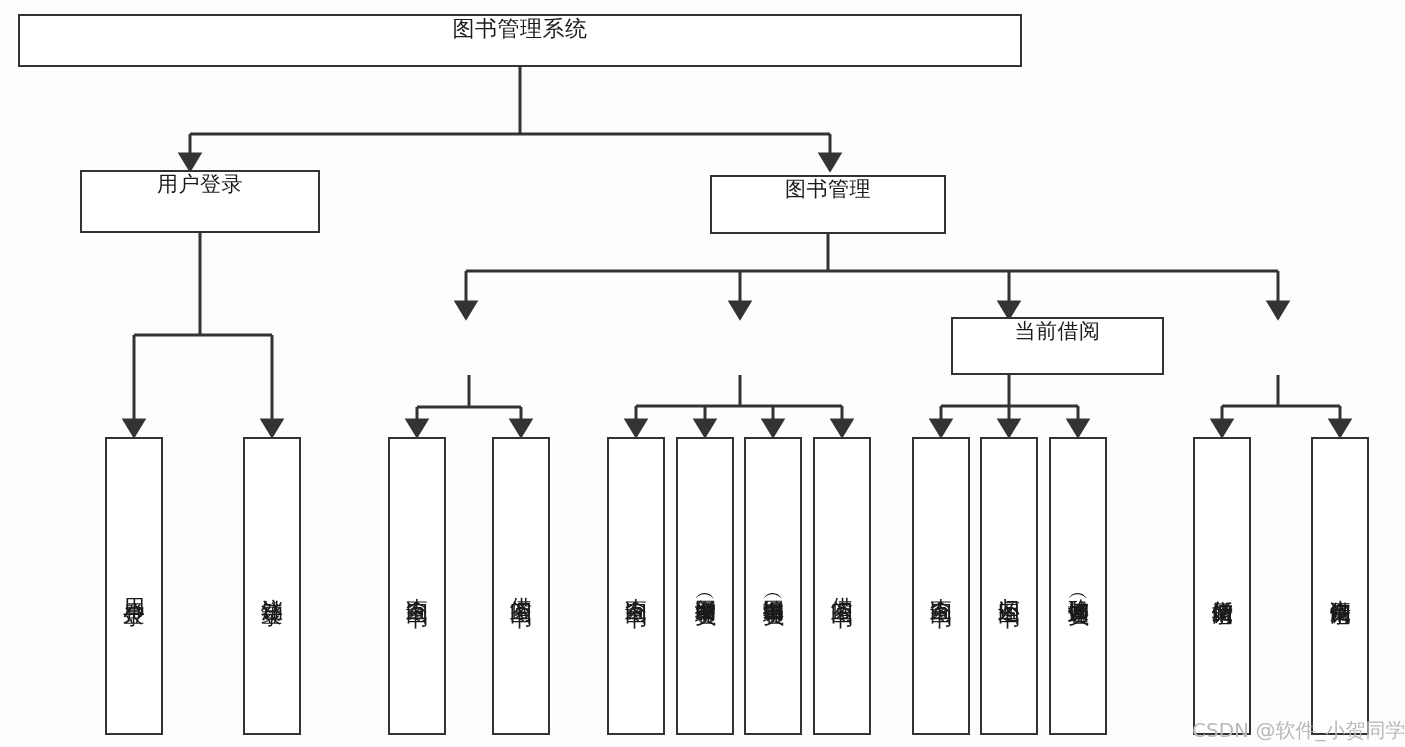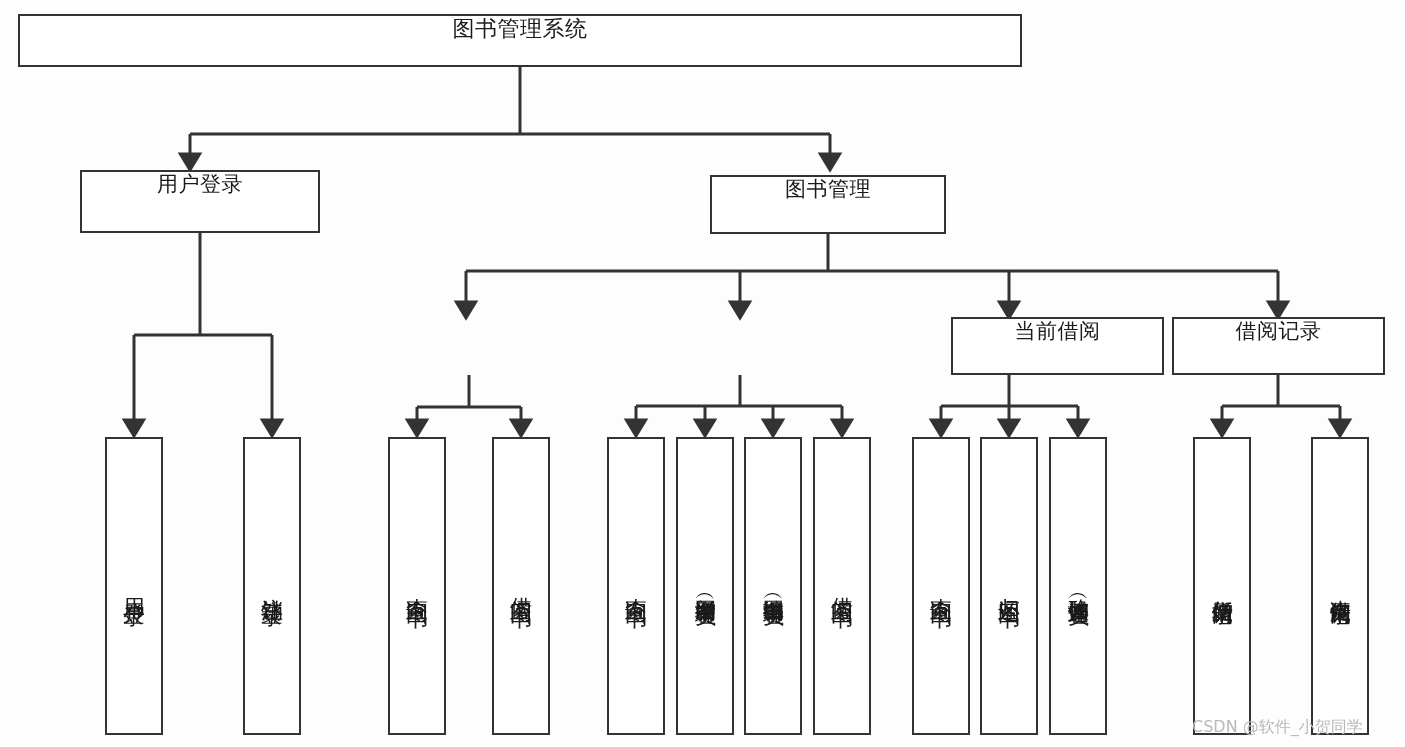--- a/index.html
+++ b/index.html
@@ -65,21 +65,21 @@
     letter-spacing: 3px;
     white-space: nowrap;
     max-height: 100%;
   }
   .node.v.tight .lbl {
     font-size: 21px;
     letter-spacing: 1px;
   }
   .watermark {
     position: absolute;
-    font-size: 16px;
+    font-size: 20px;
     color: #b9b9b9;
     white-space: nowrap;
     font-family: "DejaVu Sans", "Liberation Sans", sans-serif;
   }
 </style>
 </head>
 <body>
 
 <div id="canvas">
 
@@ -146,23 +146,20 @@
   <div class="node h lvl2" style="left:710px; top:175px; width:236px; height:59px;">
     <span class="lbl">图书管理</span>
   </div>
 
 
 
   <div class="node h lvl2" style="left:903px; top:317px; width:213px; height:58px;margin-left:48px;">
     <span class="lbl">当前借阅</span>
   </div>
 
-  <div class="node h lvl2" style="left:1172px; top:317px; width:213px; height:58px;">
-    <span class="lbl">借阅记录</span>
-  </div>
 
   <div class="node v" style="left:105px; top:437px; width:58px; height:298px;">
     <span class="lbl">用户登录</span>
   </div>
   <div class="node v" style="left:243px; top:437px; width:58px; height:298px;">
     <span class="lbl">注销登录</span>
   </div>
 
   <div class="node v" style="left:388px; top:437px; width:58px; height:298px;">
     <span class="lbl">查询图书</span>

